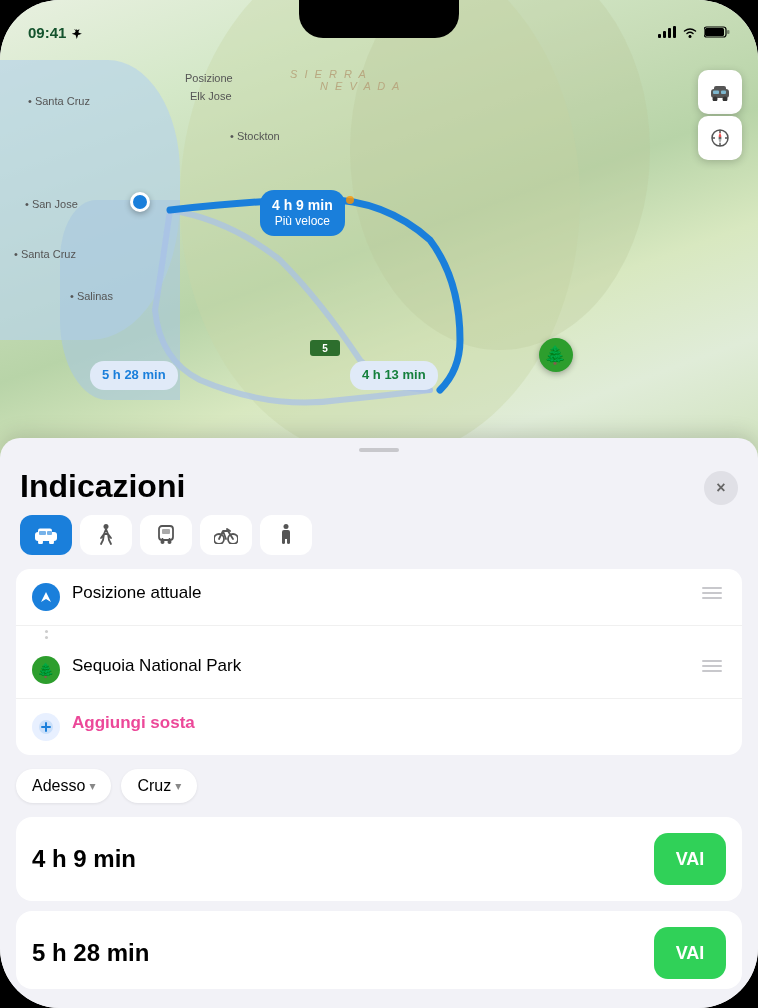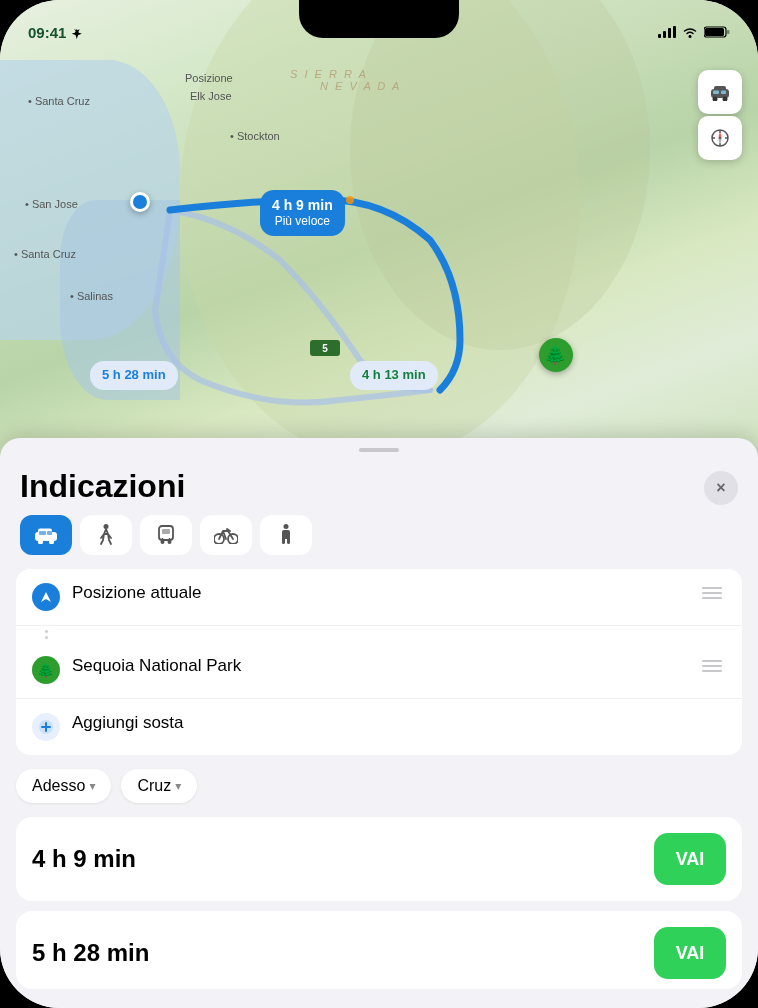--- a/index.html
+++ b/index.html
@@ -326,21 +326,22 @@
       font-size: 20px;
     }
 
     .waypoint-text {
       flex: 1;
       font-size: 17px;
       color: #000;
     }
 
     .waypoint-text.add-stop {
-      color: #000000;
+      color: #ec4899;
+      font-weight: bold;
     }
 
     .drag-handle {
       display: flex;
       flex-direction: column;
       gap: 3px;
       padding: 4px;
     }
 
     .drag-line {

